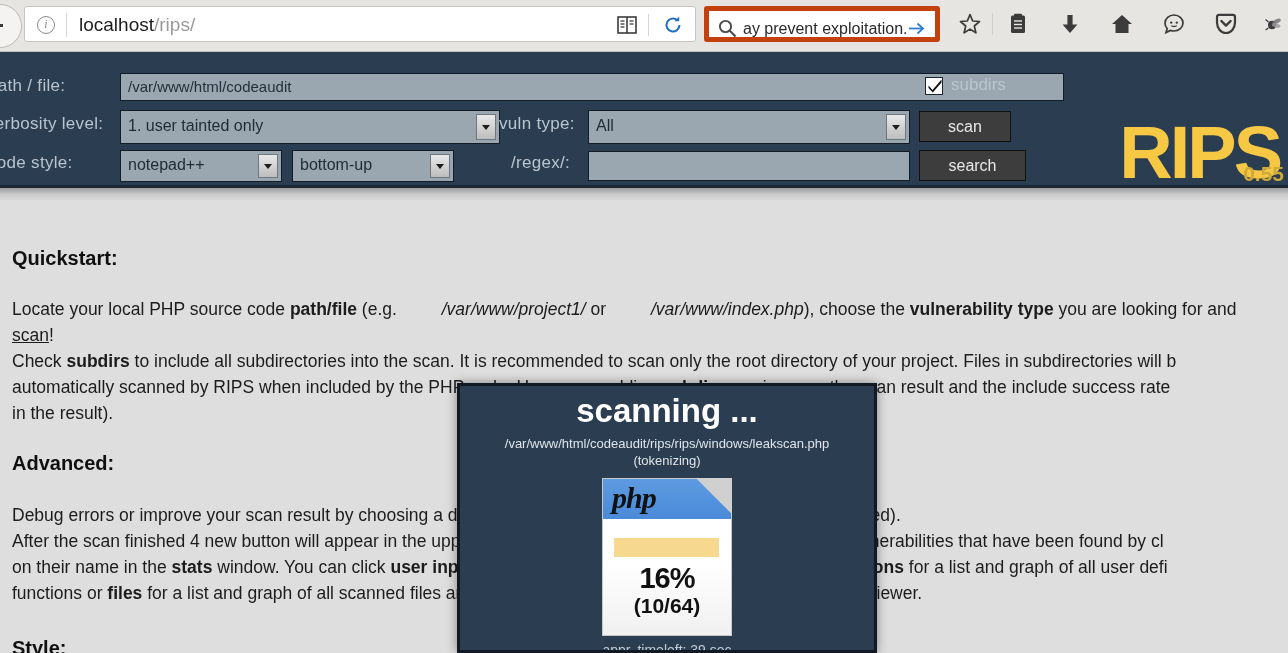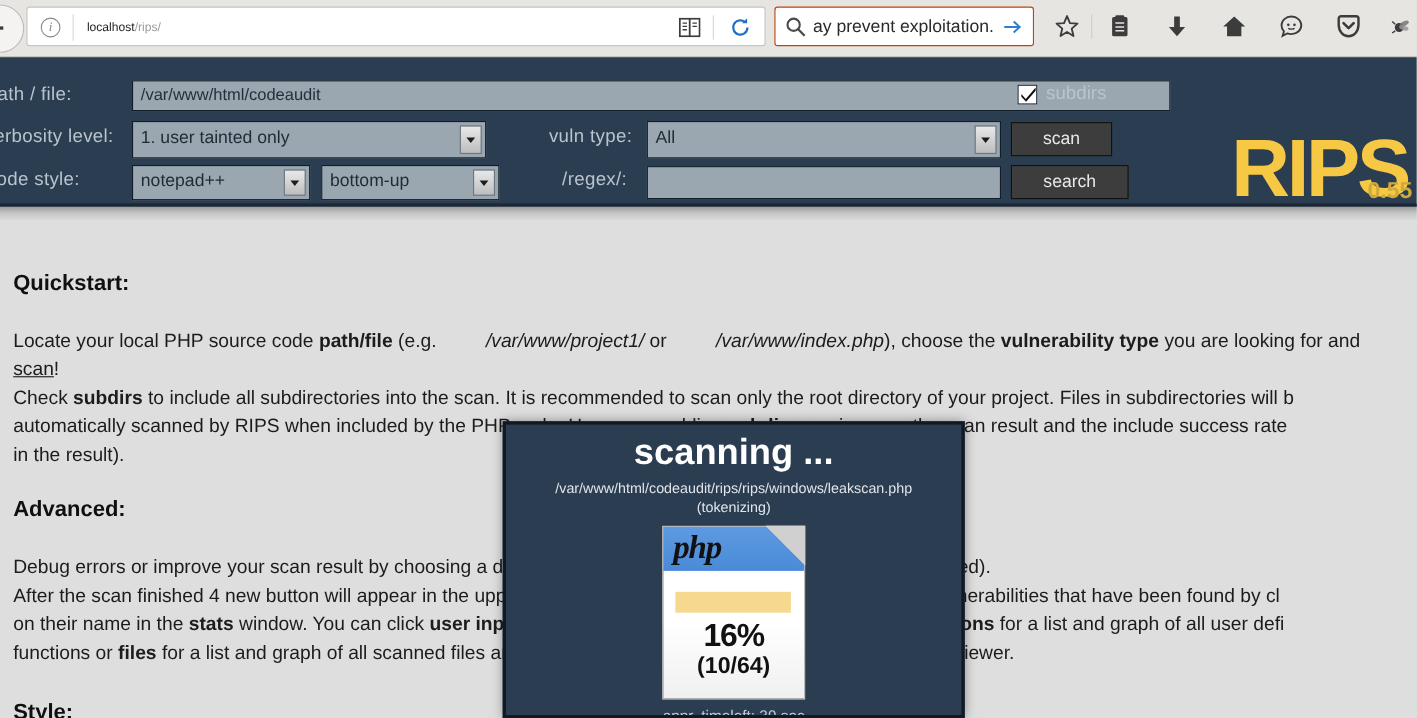--- a/index.html
+++ b/index.html
@@ -44,34 +44,34 @@
     width: 18px; height: 18px; border-radius: 50%;
     border: 1.5px solid #8a8a8a; box-sizing: border-box;
     color: #8a8a8a; font-size: 12px; line-height: 15px; text-align: center;
     font-family: "Liberation Serif", serif; font-style: italic;
   }
   .url-sep {
     position: absolute; left: 41px; top: 6px; width: 1px; height: 24px; background: #d8d6d2;
   }
   .url-text {
     position: absolute; left: 54px; top: 8px;
-    font-size: 11px; line-height: 20px; color: #9a9a9a;
+    font-size: 19px; line-height: 20px; color: #9a9a9a;
     white-space: nowrap;
   }
   .url-text b { color: #1d1d1d; font-weight: normal; }
   .reader-icon {
     position: absolute; right: 58px; top: 9px; width: 20px; height: 18px;
   }
   .reader-icon svg { display: block; }
   .url-sep2 { position: absolute; right: 46px; top: 7px; width: 1px; height: 22px; background: #d8d6d2; }
   .reload-icon { position: absolute; right: 12px; top: 8px; width: 20px; height: 20px; }
 
   .searchbar {
     position: absolute; left: 704px; top: 6px; width: 236px; height: 36px;
-    background: #fff; border: 1px solid #c2410c; border-radius: 3px;
+    background: #fff; border: 5px solid #c2410c; border-radius: 3px;
     box-sizing: border-box;
   }
   .search-glass { position: absolute; left: 9px; top: 8px; width: 19px; height: 19px; }
   .search-text {
     position: absolute; left: 34px; top: 8px;
     font-size: 16px; line-height: 20px; color: #2a2a2a; white-space: nowrap;
     max-width: 170px; overflow: hidden;
   }
   .search-go { position: absolute; right: 10px; top: 9px; width: 17px; height: 17px; }
 
@@ -326,21 +326,21 @@
     <div class="txtfield" style="left:120px; top:21px; width:944px; height:28px;">/var/www/html/codeaudit</div>
 
     <div class="checkbox" style="left:925px; top:25px;">
       <svg width="16" height="16" viewBox="0 0 16 16">
         <path d="M1.5 7.5 L5.5 12 L14.5 1.5 L14.5 4.5 L5.8 14.5 L1.5 10 Z" fill="#111"></path>
       </svg>
     </div>
     <div class="check-label" style="left:951px; top:23px;">subdirs</div>
 
     <div class="form-label" style="left:-14px; top:62px;">verbosity level:</div>
-    <div class="selfield" style="left:120px; top:58px; width:322px; height:34px;">
+    <div class="selfield" style="left:120px; top:58px; width:380px; height:34px;">
       <span>1. user tainted only</span>
       <span class="sel-arrow"></span>
     </div>
 
     <div class="form-label" style="left:499px; top:62px;">vuln type:</div>
     <div class="selfield" style="left:588px; top:58px; width:322px; height:34px;">
       <span>All</span>
       <span class="sel-arrow"></span>
     </div>
 

